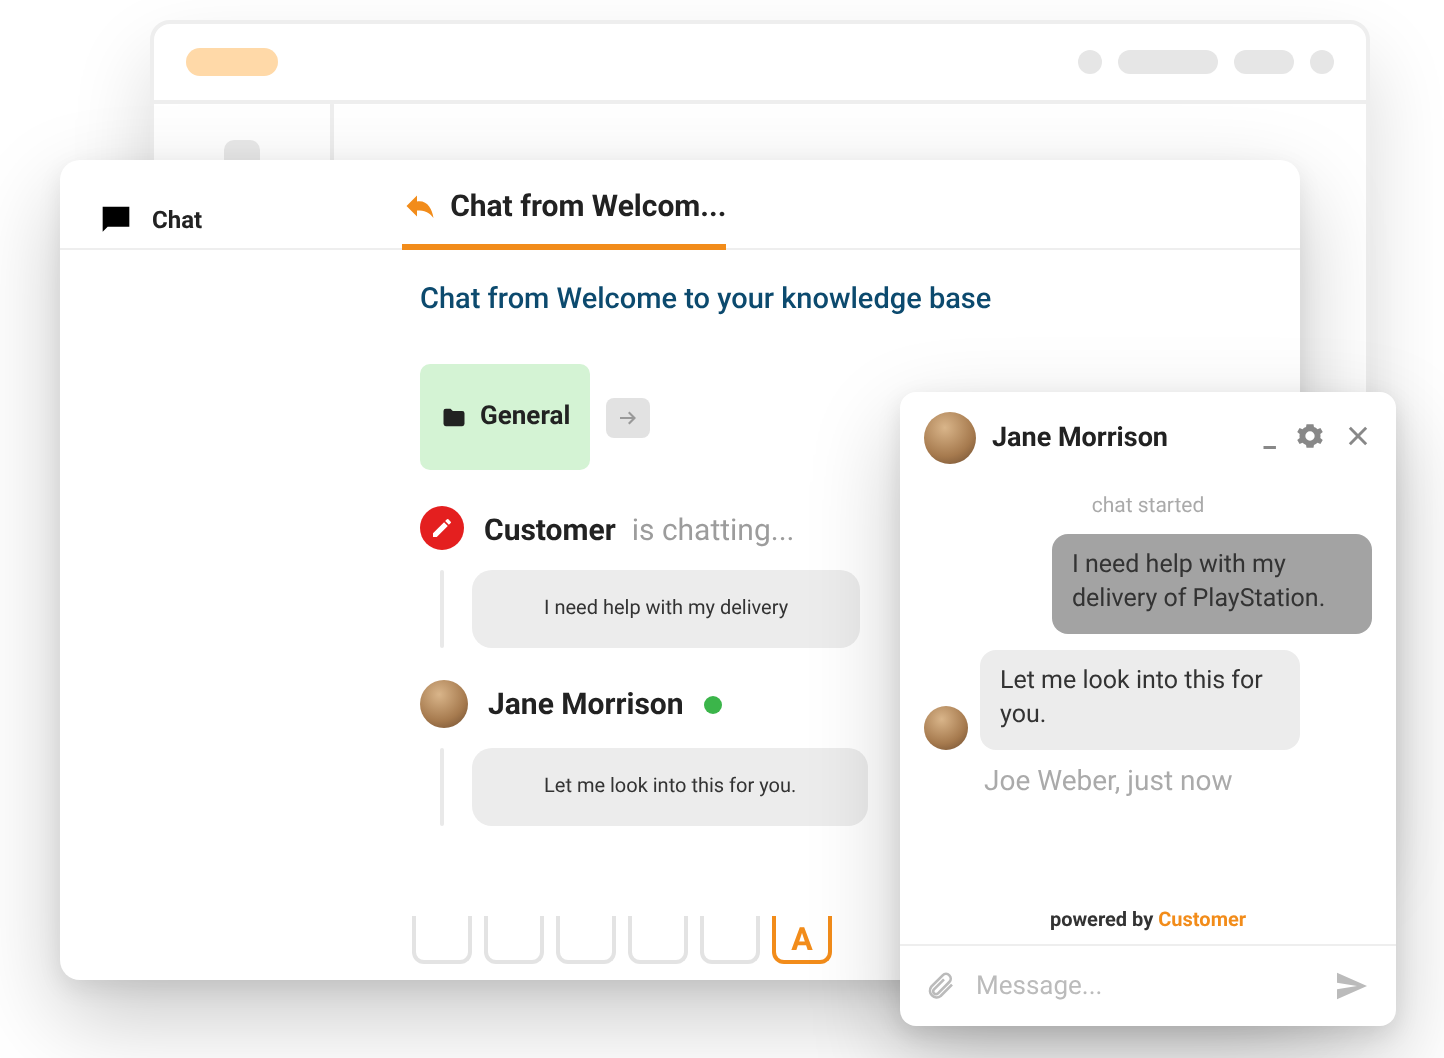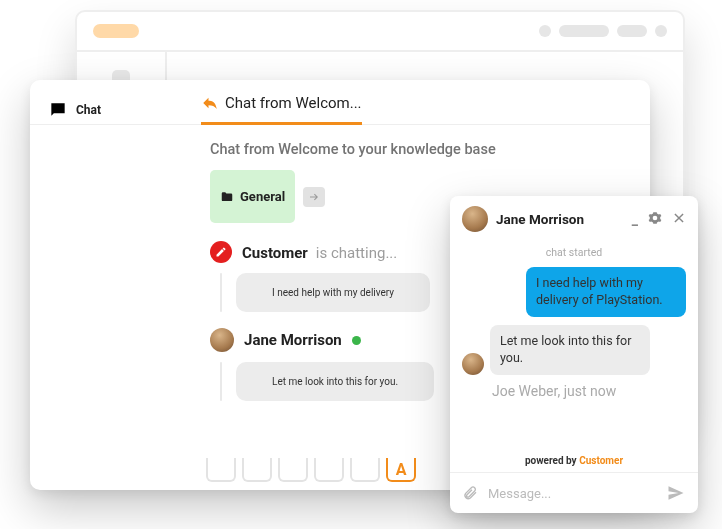--- a/index.html
+++ b/index.html
@@ -60,25 +60,25 @@
     overflow: hidden;
   }
   .panel-header {
     display: flex; align-items: center;
     padding: 14px 18px 0 18px;
     gap: 100px;
   }
   .hdr-left { display: flex; align-items: center; gap: 8px; }
   .hdr-title { font-size: 12px; font-weight: 700; color: #222; }
   .hdr-tab { display: flex; align-items: center; gap: 6px; border-bottom: 3px solid #f28c1a; padding-bottom: 10px;}
-  .hdr-tab-text { font-size: 15px; font-weight: 400; color: #222; }
+  .hdr-tab-text { font-size: 15px; font-weight: 700; color: #222; }
   .hr-line { height: 1px; background: #eee; margin-top: -1px; }
 
   .panel-body { padding: 16px 0 0 180px; }
-  .subject { font-size: 14.5px; color: #737373; font-weight: 500; margin-bottom: 12px;}
+  .subject { font-size: 14.5px; color: #0c4a6e; font-weight: 500; margin-bottom: 24px;}
   .tag-row { display: flex; align-items: center; gap: 8px; margin-bottom: 18px; }
   .general-tag {
     display: inline-flex; align-items: center; gap: 6px;
     background: #d4f3d4; color: #222;
     font-size: 13px; font-weight: 700;
     padding: 19px 10px; border-radius: 5px;
   }
   .arrow-badge {
     width: 22px; height: 20px; border-radius: 4px;
     background: #e2e2e2; display:flex;align-items:center;justify-content:center;
@@ -149,21 +149,21 @@
 
   .w-body { flex:1; padding: 4px 12px 6px 12px; display:flex;flex-direction:column; gap:8px; overflow:hidden;}
   .w-started { text-align:center; font-size:10.5px; color:#aaa; }
   .w-msg-row { display:flex; gap:6px; }
   .w-msg-row.right{ justify-content:flex-end;}
   .w-bubble {
     border-radius: 8px; padding: 8px 10px;
     font-size: 12.5px; line-height:1.35;
     max-width: 160px;
   }
-  .w-bubble.user { background:#0ea5e9; color:#333; }
+  .w-bubble.user { background:#a3a3a3; color:#333; }
   .w-bubble.agent { background:#ececec; color:#333; }
   .w-avatar {
     width:22px;height:22px;border-radius:50%;
     background: radial-gradient(circle at 40% 30%, #d9b58a, #a67a4e 60%, #6b4a2e);
     flex-shrink:0; align-self:flex-end;
   }
   .w-meta{ font-size:14px; color:#aaa; padding-left:30px;}
   .w-powered { text-align:center; font-size:10px; }
   .w-powered b{ color:#f28c1a; font-weight:700;}
   .w-powered span{color:#333;font-weight:700;}

